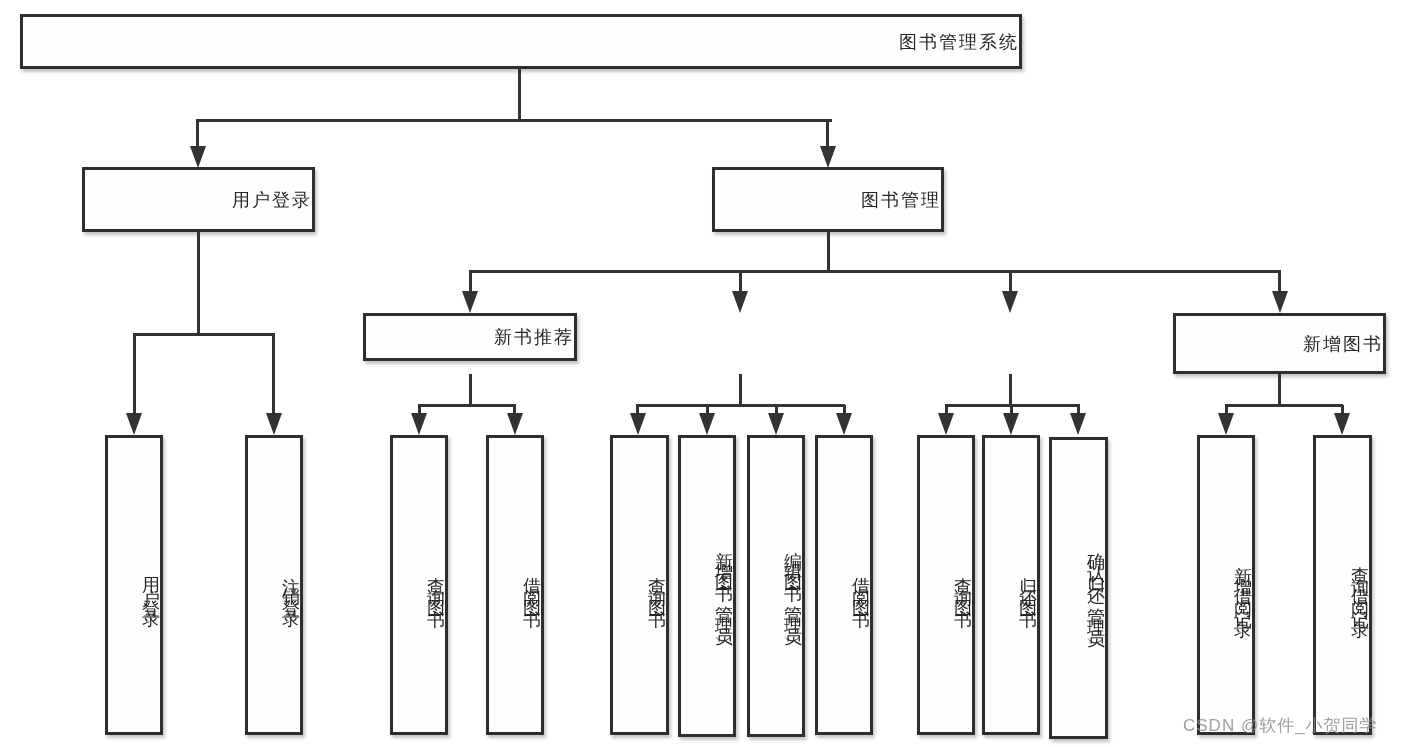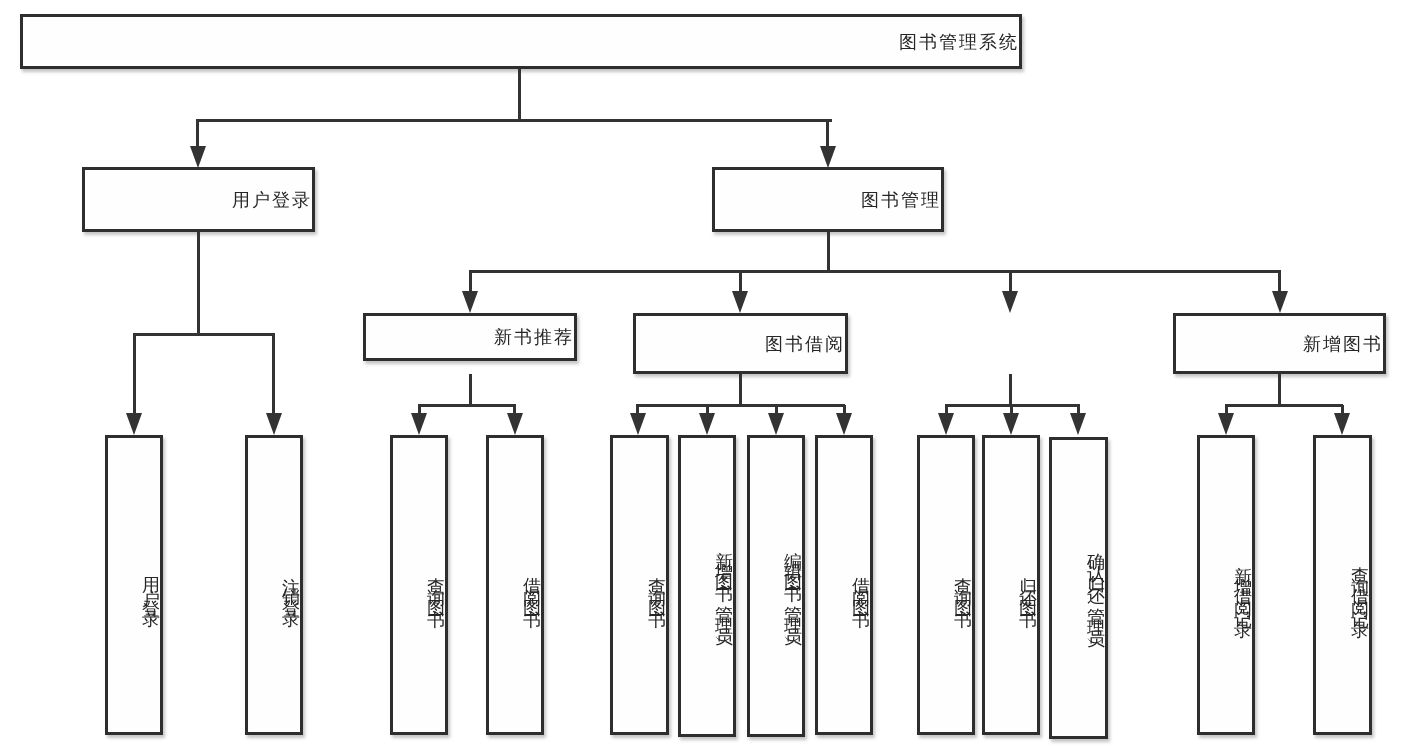--- a/index.html
+++ b/index.html
@@ -100,23 +100,20 @@
   <div class="vline" style="left:739px; top:271px; height:21px;"></div>
   <div class="ahead" style="left:732px; top:291px;"></div>
   <div class="vline" style="left:1009px; top:271px; height:21px;"></div>
   <div class="ahead" style="left:1002px; top:291px;"></div>
   <div class="vline" style="left:1278px; top:271px; height:21px;"></div>
   <div class="ahead" style="left:1272px; top:291px;"></div>
 
   <div class="box hbox" style="left:363px; top:313px; width:214px; height:48px;">
     <span>新书推荐</span>
   </div>
-  <div class="box hbox" style="left:633px; top:313px; width:215px; height:61px;">
-    <span>图书借阅</span>
-  </div>
   <div class="box hbox" style="left:1173px; top:313px; width:213px; height:61px;">
     <span>新增图书</span>
   </div>
 
   <div class="vline" style="left:469px; top:374px; height:32px;"></div>
   <div class="hline" style="left:418px; top:404px; width:98px;"></div>
   <div class="vline" style="left:418px; top:405px; height:10px;"></div>
   <div class="ahead" style="left:411px; top:413px;"></div>
   <div class="vline" style="left:513px; top:405px; height:10px;"></div>
   <div class="ahead" style="left:507px; top:413px;"></div>
@@ -185,14 +182,15 @@
     <span>确认归还（管理员）</span>
   </div>
 
   <div class="box vbox" style="left:1197px; top:435px; width:58px; height:300px;">
     <span>新增借阅记录</span>
   </div>
   <div class="box vbox" style="left:1313px; top:435px; width:59px; height:300px;">
     <span>查询借阅记录</span>
   </div>
 
+  <div class="watermark">CSDN @软件_小贺同学</div>
 
 </div>
 
 </body></html>

